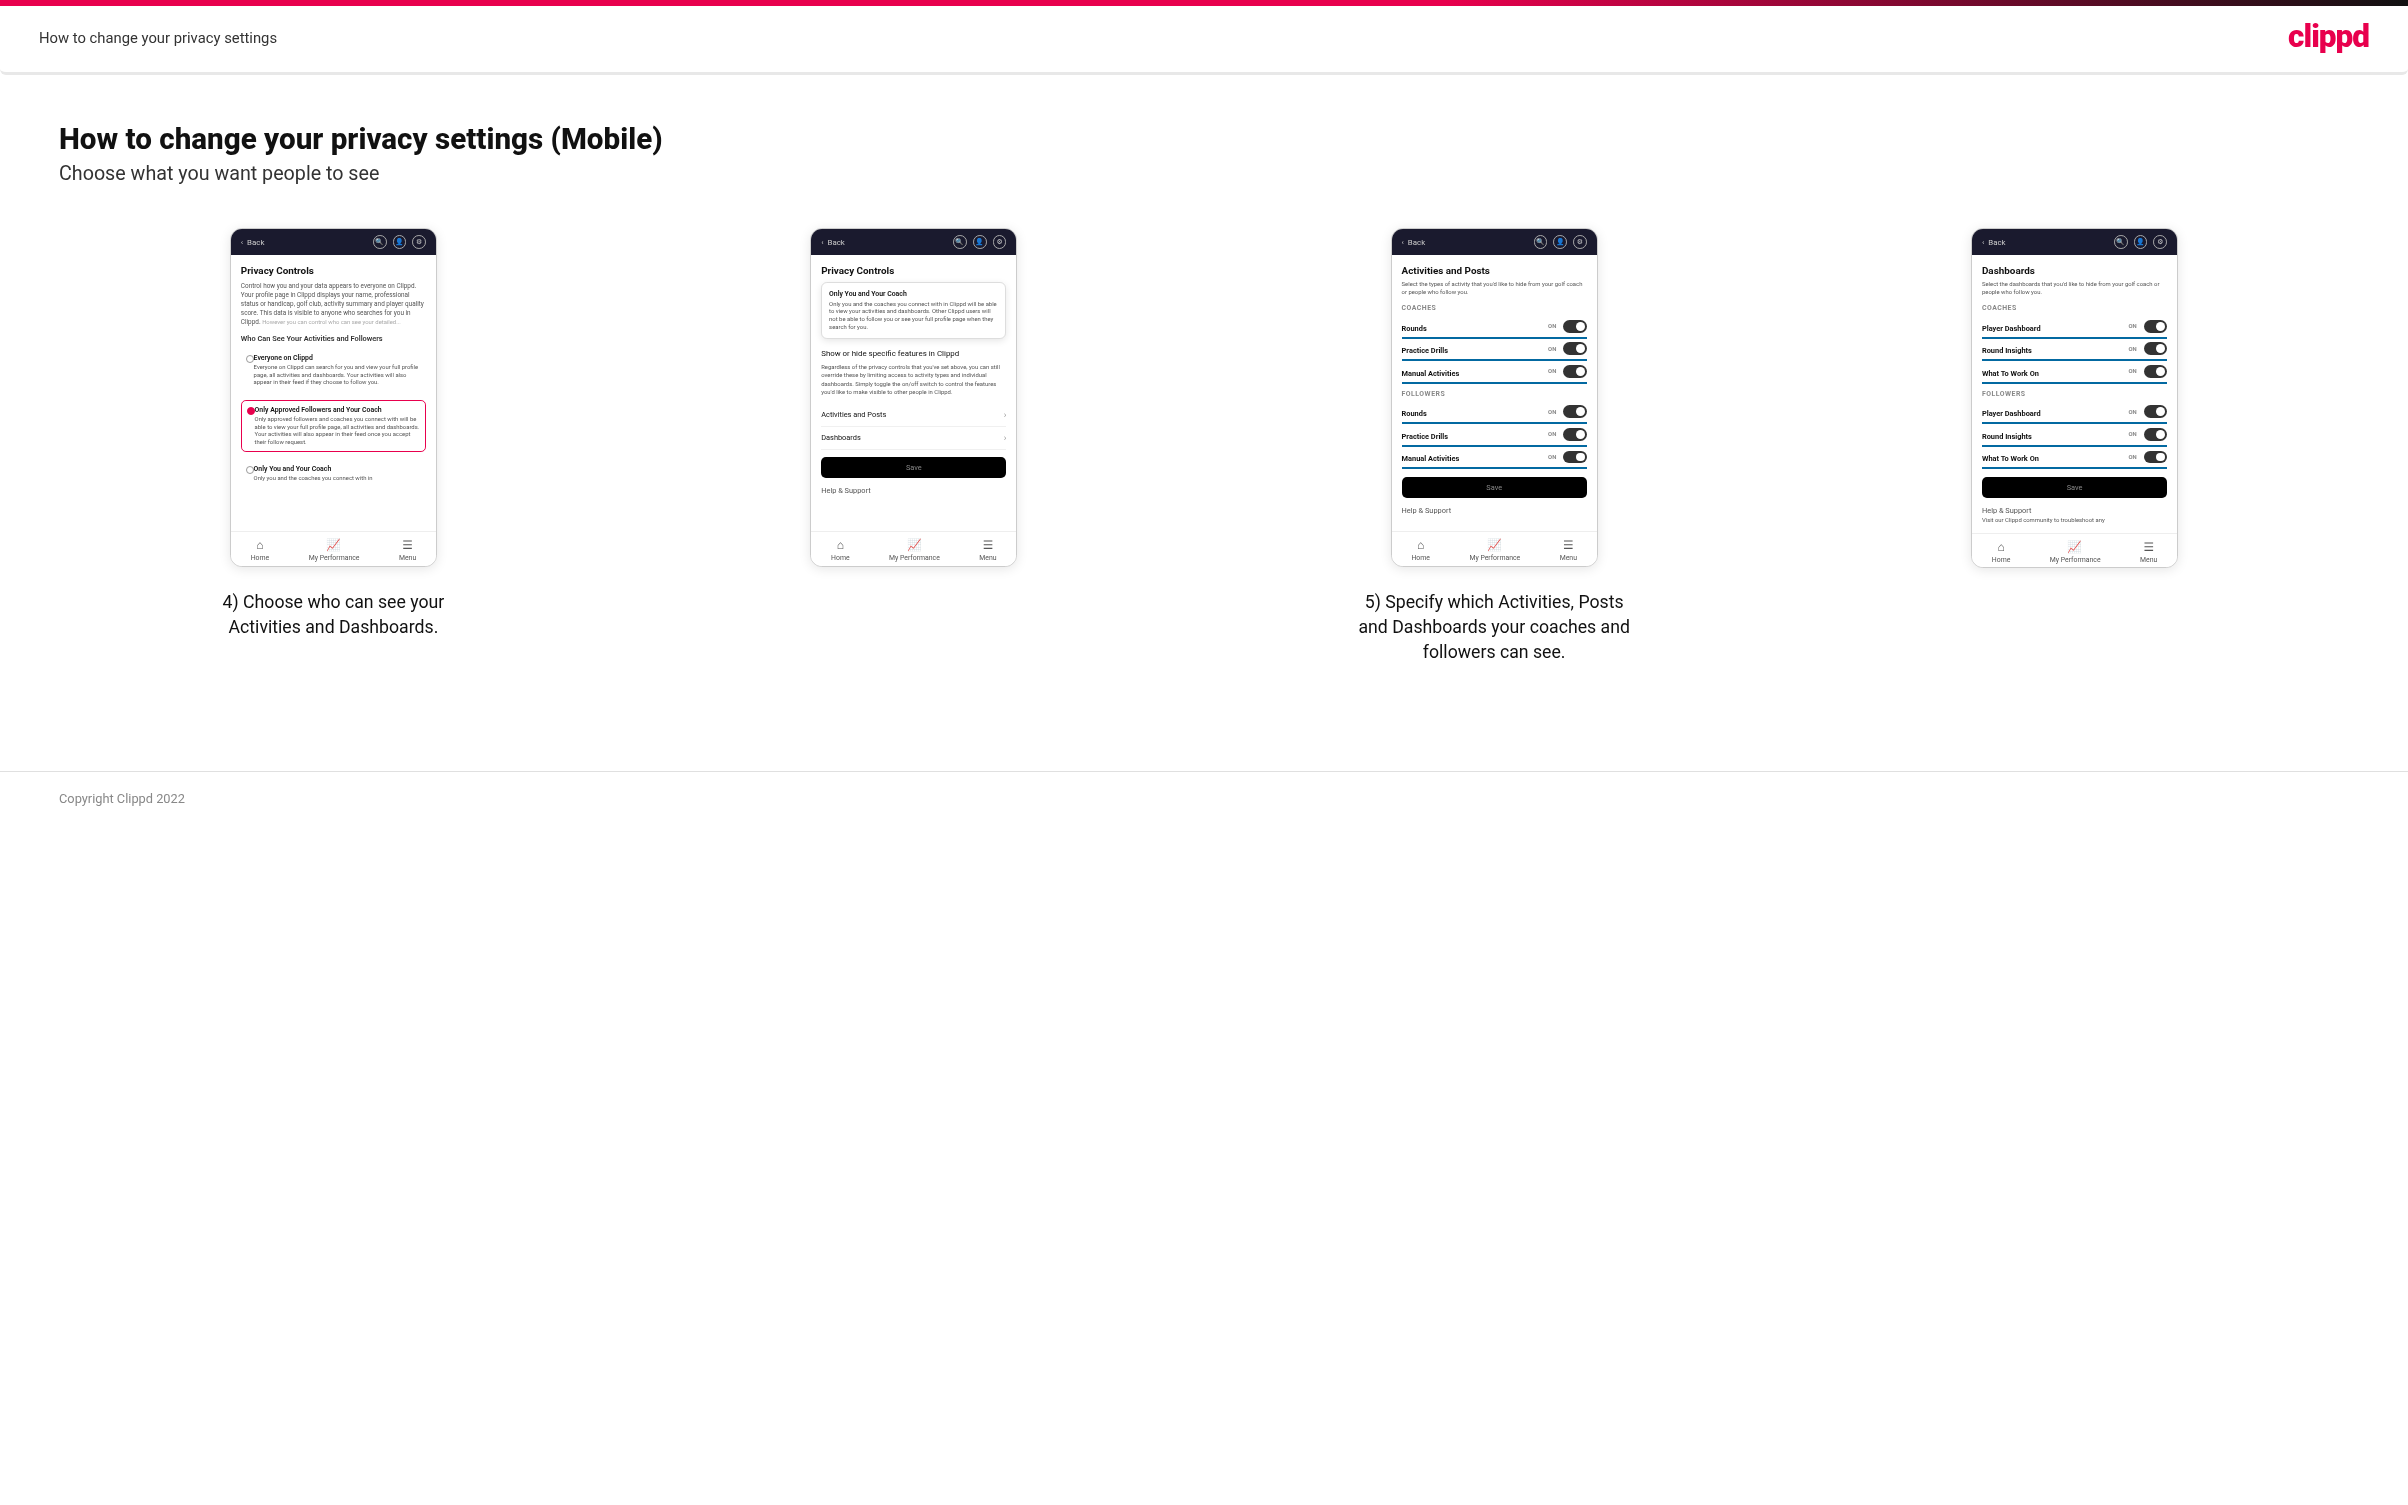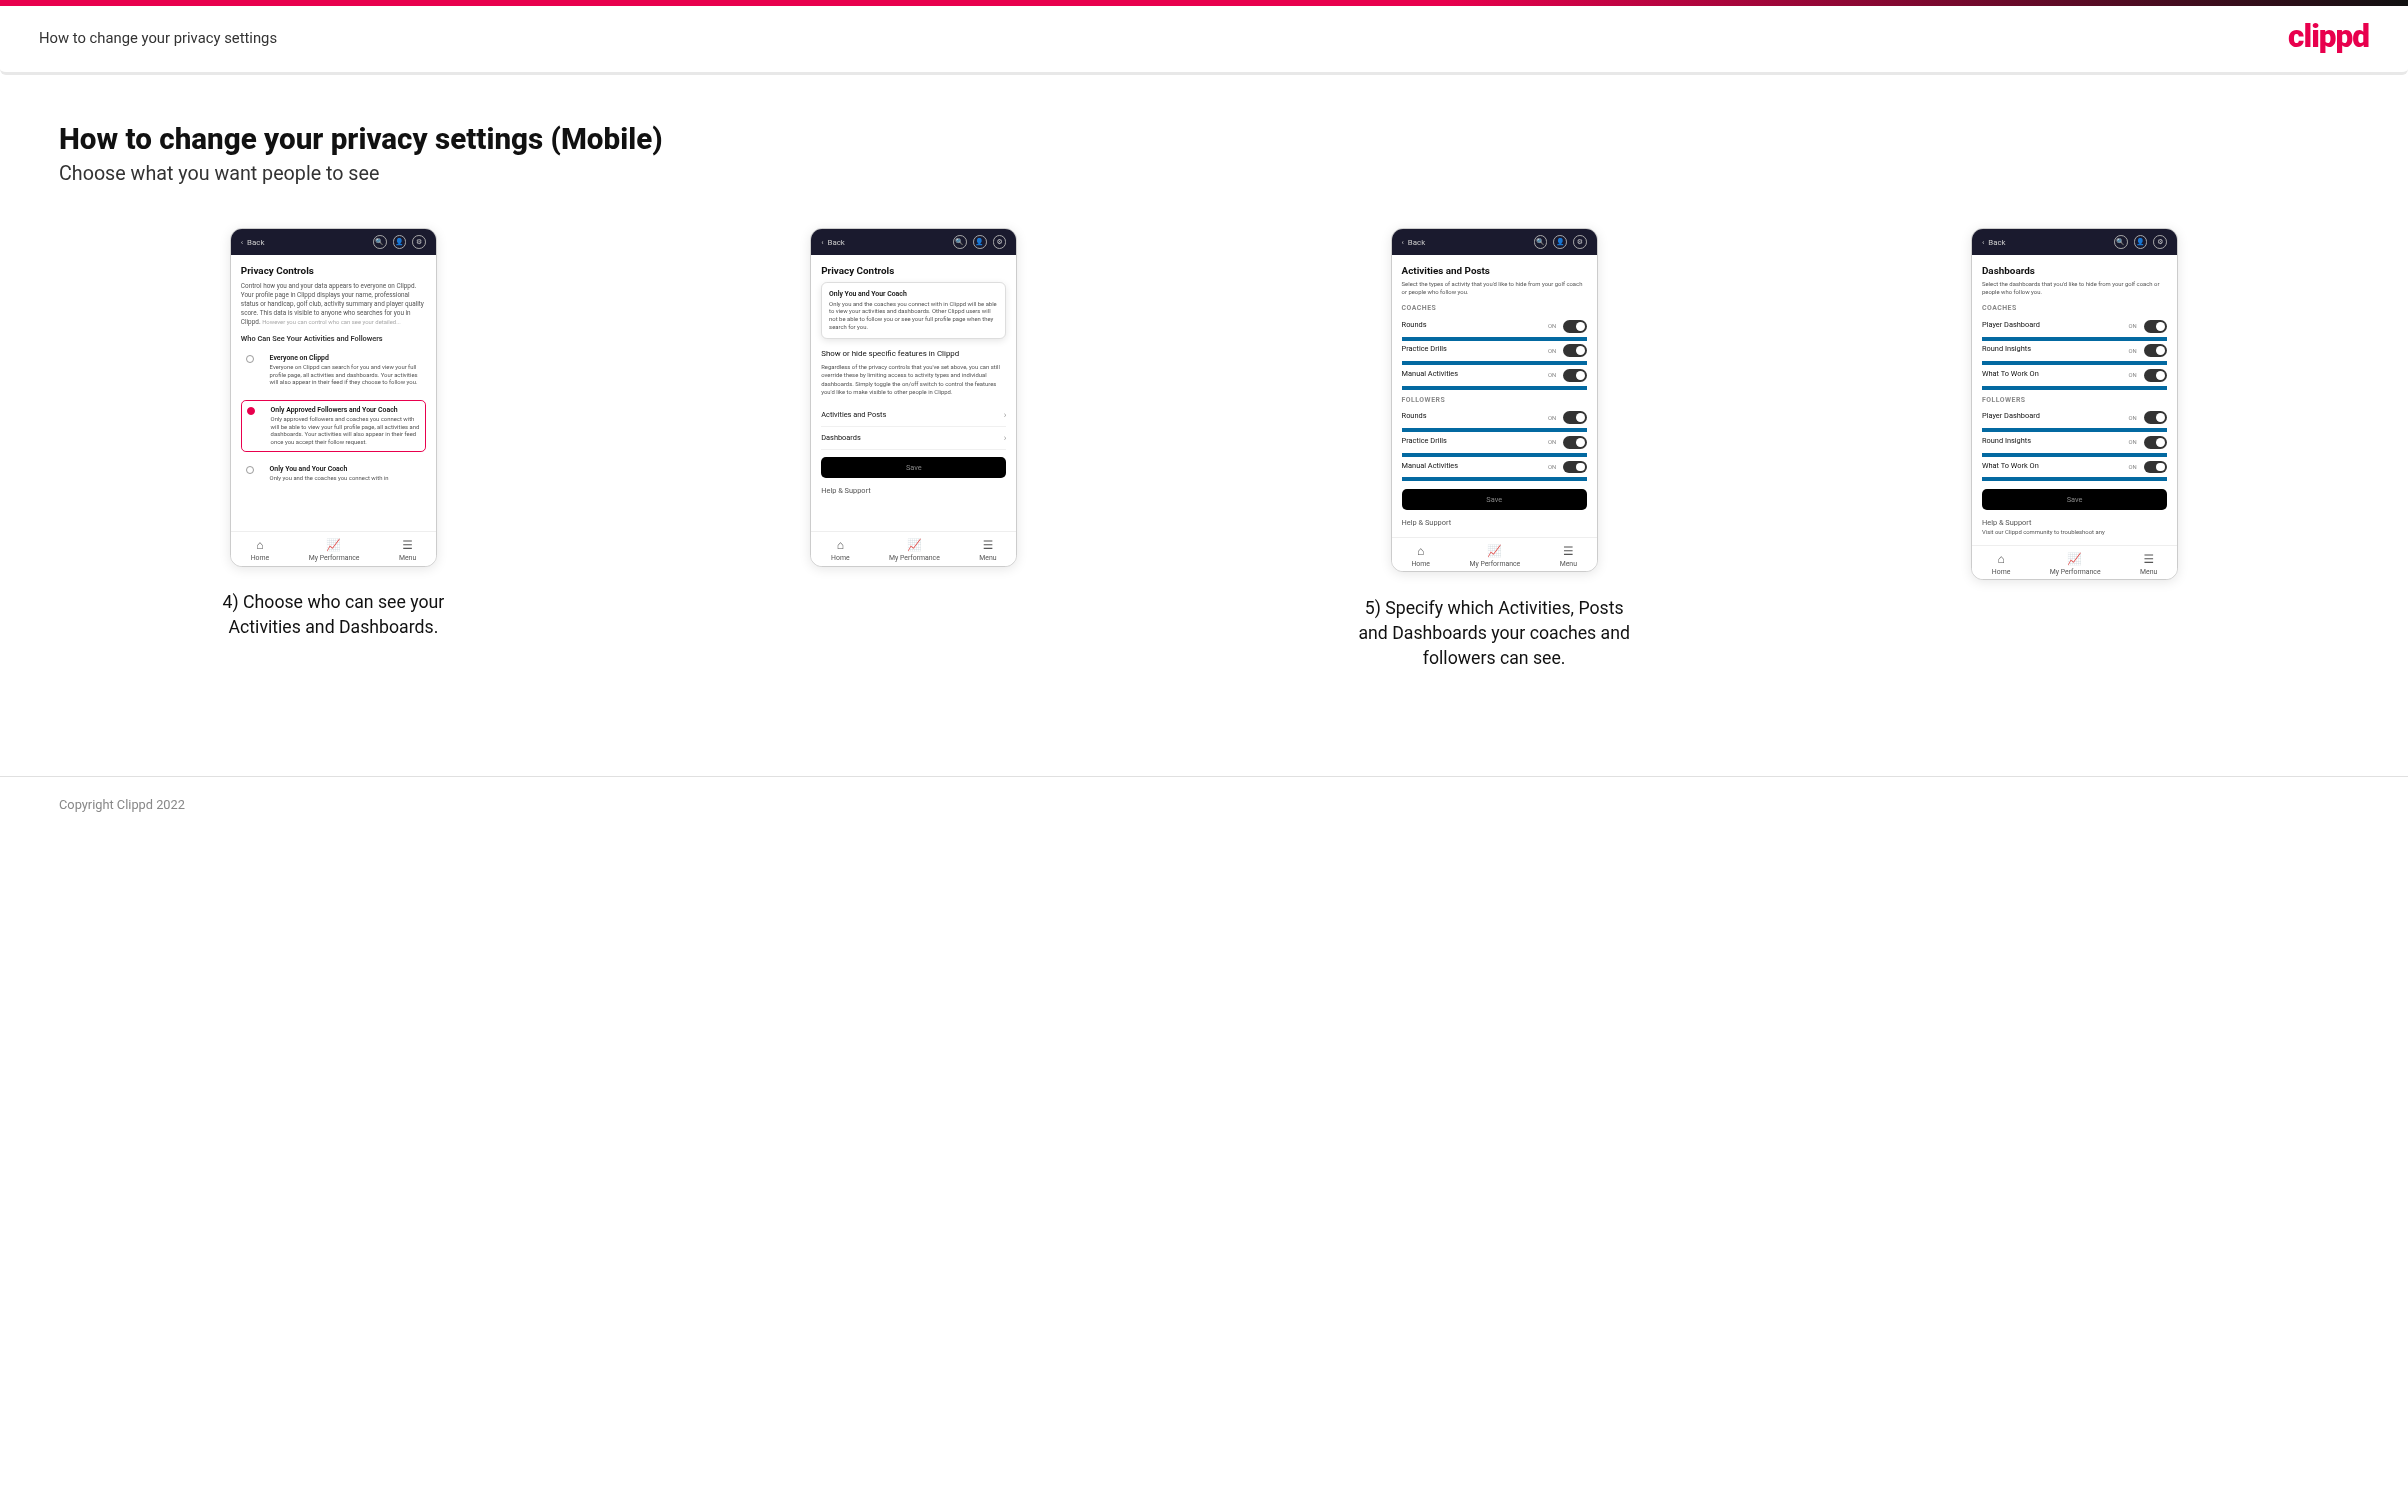--- a/index.html
+++ b/index.html
@@ -158,21 +158,21 @@
     }
     .section-label {
       font-size: 7.4px;
       font-weight: 600;
       color: #333;
       margin-bottom: 5.9px;
     }
     .radio-option {
       display: flex;
       align-items: flex-start;
-      gap: 16px;
+      gap: 0;
       margin-bottom: 7.9px;
       padding: 4.9px;
       border-radius: 4.9px;
     }
     .radio-option.selected {
       border: 1.5px solid #e8004d;
     }
     .radio-circle {
       width: 7.9px;
       height: 7.9px;
@@ -283,26 +283,27 @@
       font-size: 6.9px;
       font-weight: 700;
       color: #888;
       letter-spacing: 0.5px;
       margin-bottom: 3.9px;
       margin-top: 5.9px;
       text-transform: uppercase;
     }
     .toggle-row {
       display: flex;
-      align-items: flex-start;
+      align-items: flex-end;
       justify-content: space-between;
       padding: 3.9px 0;
       font-size: 7.4px;
       color: #111;
-      border-bottom: 4px solid #0369a1;
+      border-bottom: 2px solid #0369a1;
+      font-weight: bold;
     }
     .toggle {
       width: 23.6px;
       height: 12.8px;
       border-radius: 6.9px;
       background: #333;
       position: relative;
       flex-shrink: 0;
     }
     .toggle::after {

